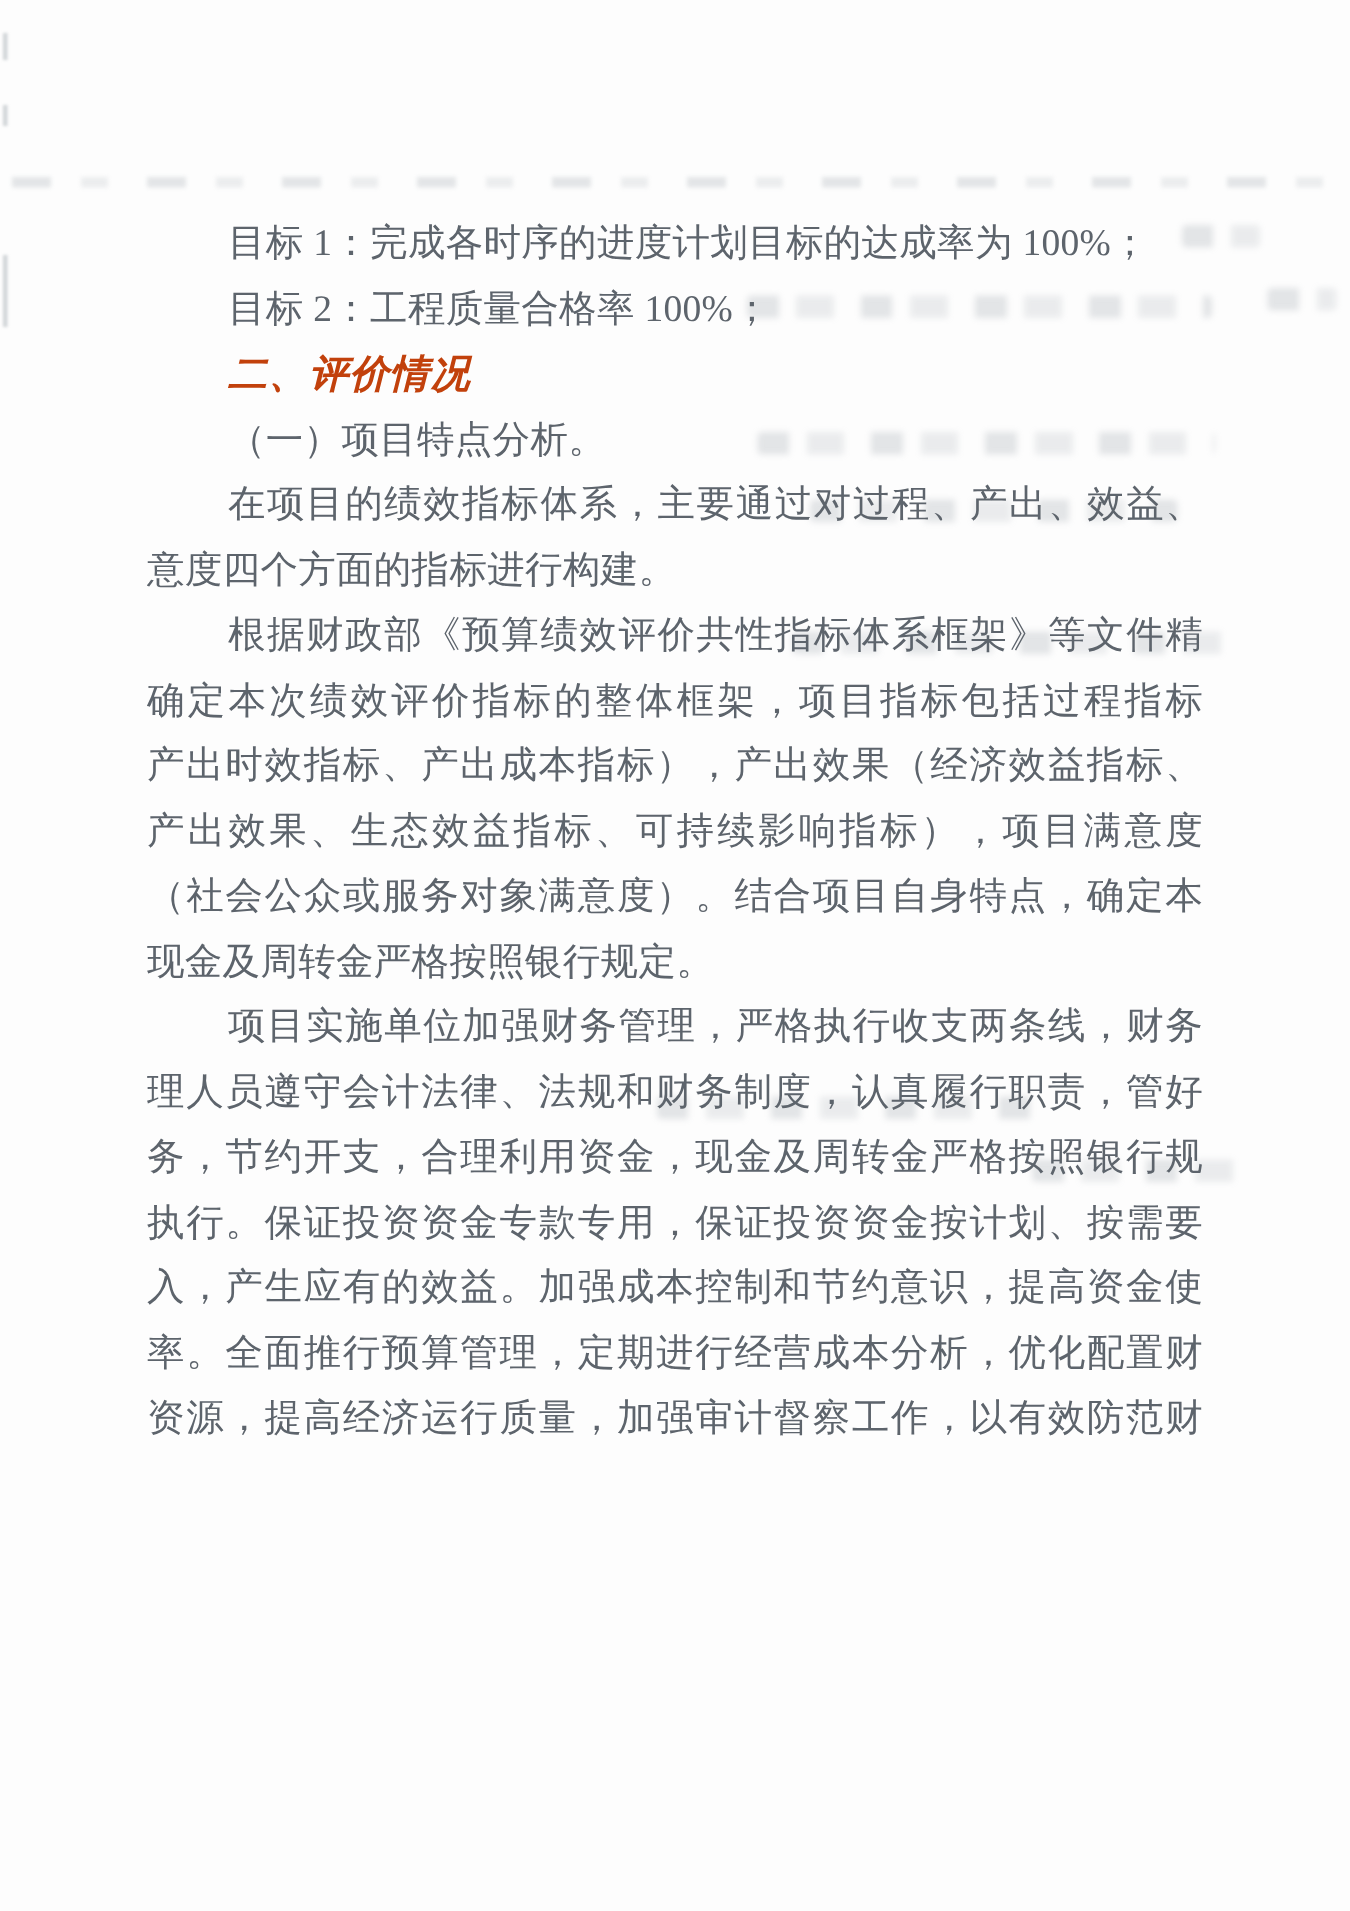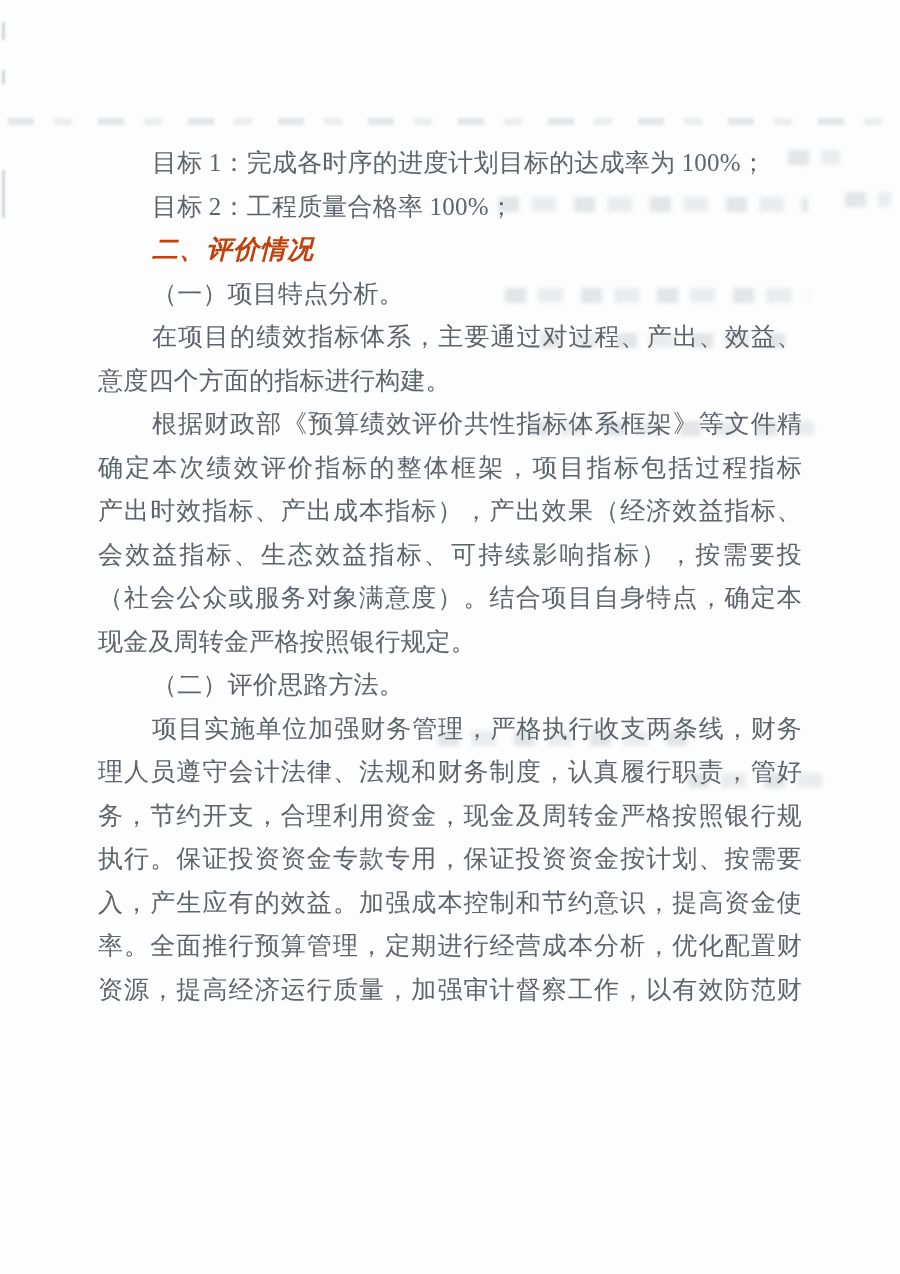--- a/index.html
+++ b/index.html
@@ -93,24 +93,23 @@
   <div class="content">
       <div class="line indent">目标 1：完成各时序的进度计划目标的达成率为 100%；</div>
       <div class="line indent">目标 2：工程质量合格率 100%；</div>
       <div class="line indent bold">二、评价情况</div>
       <div class="line indent">（一）项目特点分析。</div>
       <div class="line indent fill">在项目的绩效指标体系，主要通过对过程、产出、效益、满</div>
       <div class="line">意度四个方面的指标进行构建。</div>
       <div class="line indent fill">根据财政部《预算绩效评价共性指标体系框架》等文件精神，</div>
       <div class="line fill">确定本次绩效评价指标的整体框架，项目指标包括过程指标（业</div>
       <div class="line fill">产出时效指标、产出成本指标），产出效果（经济效益指标、社</div>
-      <div class="line fill">会效益指标、生态效益指标、可持续影响指标），按需要投</div>
+      <div class="line fill">产出效果、生态效益指标、可持续影响指标），项目满意度</div>
       <div class="line fill">（社会公众或服务对象满意度）。结合项目自身特点，确定本次</div>
       <div class="line">现金及周转金严格按照银行规定。</div>
-      <div class="line indent">（二）评价思路方法。</div>
       <div class="line indent fill">项目实施单位加强财务管理，严格执行收支两条线，财务管</div>
       <div class="line fill">理人员遵守会计法律、法规和财务制度，认真履行职责，管好财</div>
       <div class="line fill">务，节约开支，合理利用资金，现金及周转金严格按照银行规定</div>
       <div class="line fill">执行。保证投资资金专款专用，保证投资资金按计划、按需要投</div>
       <div class="line fill">入，产生应有的效益。加强成本控制和节约意识，提高资金使用</div>
       <div class="line fill">率。全面推行预算管理，定期进行经营成本分析，优化配置财务</div>
       <div class="line fill">资源，提高经济运行质量，加强审计督察工作，以有效防范财务</div>
     </div>
 
 </div>

